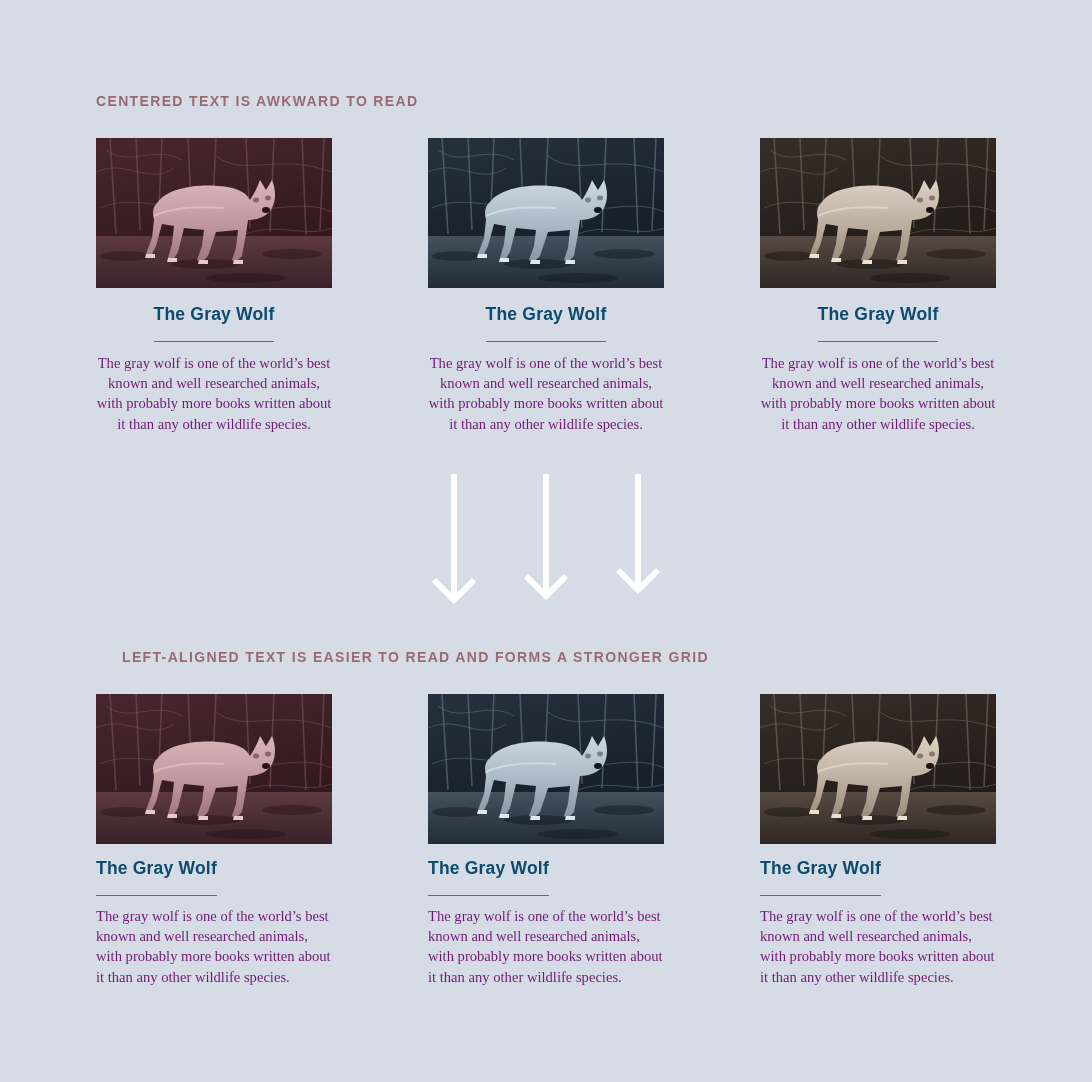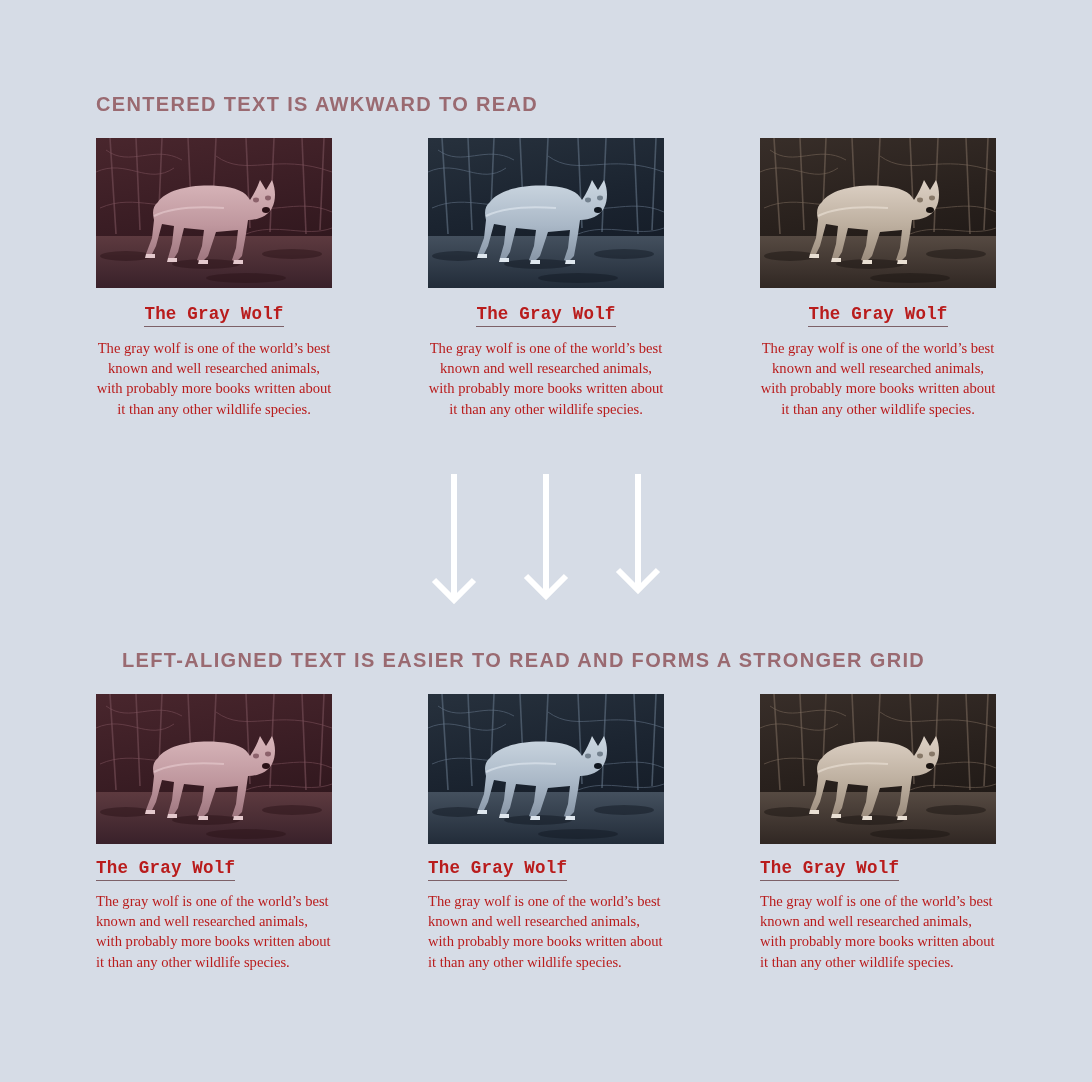--- a/index.html
+++ b/index.html
@@ -19,21 +19,21 @@
     position: relative;
     width: 1092px;
     height: 1082px;
   }
 
   
   .section-heading {
     position: absolute;
     left: 96px;
     font-family: "Liberation Sans", sans-serif;
-    font-size: 20px;
+    font-size: 14px;
     font-weight: bold;
     letter-spacing: 1.35px;
     color: #9a6a71;
     text-transform: uppercase;
     white-space: nowrap;
   }
   .heading-top    { top: 93px; }
   .heading-bottom { top: 649px; margin-left: 26px; }
 
   
@@ -61,38 +61,38 @@
     overflow: hidden;
     display: block;
   }
   .row-top .photo    { height: 150px; }
   .row-bottom .photo { height: 150px; }
 
   .photo svg { display: block; width: 100%; height: 100%; }
 
   
   .card-title {
-    font-family: Liberation Mono, monospace;
+    font-family: Liberation Sans, sans-serif;
     font-size: 17.5px;
     font-weight: bold;
-    color: #b91c1c;
+    color: #0c4a6e;
     letter-spacing: .2px;
     margin-top: 16px;
     display: inline-block;
     border-bottom: 1px solid #7d6168;
-    padding-bottom: 0;
+    padding-bottom: 15px;
     line-height: 1.25;
   }
   .row-bottom .card-title { margin-top: 14px; }
 
   .card-body {
     font-family: "Liberation Serif", serif;
     font-size: 14.6px;
     line-height: 20.3px;
-    color: #b91c1c;
+    color: #701a75;
     margin-top: 10px;
   }
   .row-top .card-body { margin-top: 11px; }
 
   
   .arrows {
     position: absolute;
     left: 428px;
     top: 472px;
     width: 236px;

